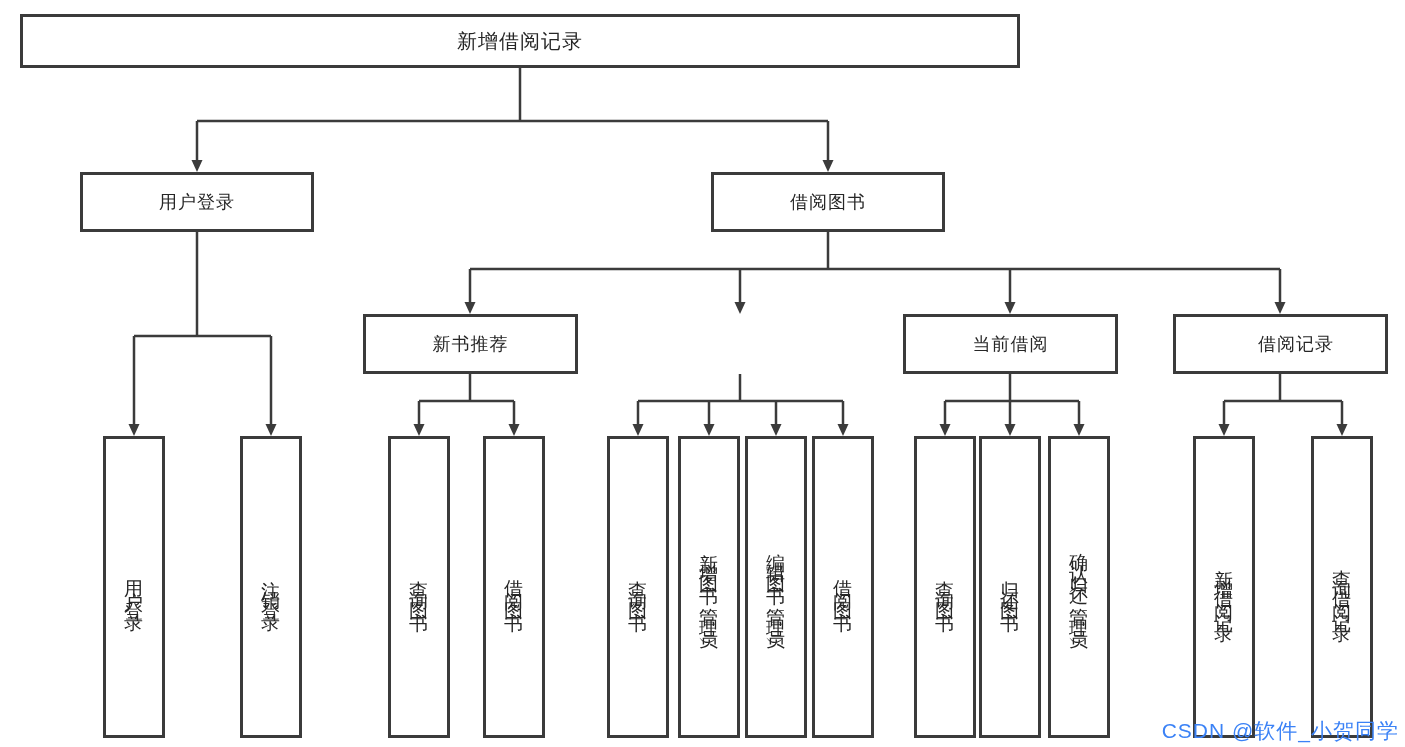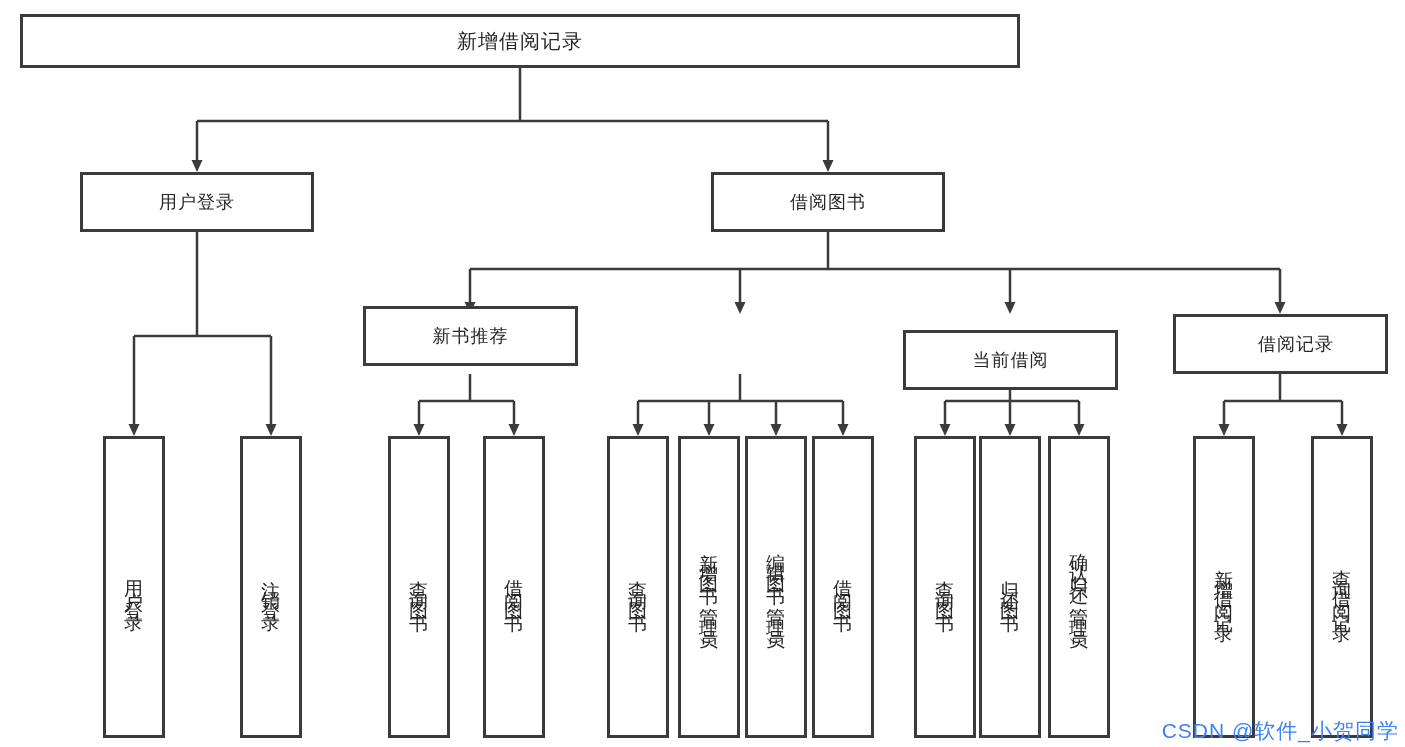--- a/index.html
+++ b/index.html
@@ -126,24 +126,24 @@
     <span>新增借阅记录</span>
   </div>
 
   <div class="node hlabel" style="left:80px; top:172px; width:234px; height:60px;">
     <span>用户登录</span>
   </div>
   <div class="node hlabel" style="left:711px; top:172px; width:234px; height:60px;">
     <span>借阅图书</span>
   </div>
 
-  <div class="node hlabel" style="left:363px; top:306px; width:215px; height:60px;font-family:Liberation Mono, monospace;">
+  <div class="node hlabel" style="left:363px; top:314px; width:215px; height:60px;font-family:Liberation Mono, monospace;">
     <span>新书推荐</span>
   </div>
-  <div class="node hlabel" style="left:903px; top:314px; width:215px; height:60px;margin-top:16px;">
+  <div class="node hlabel" style="left:903px; top:314px; width:215px; height:60px;">
     <span>当前借阅</span>
   </div>
   <div class="node hlabel" style="left:1173px; top:314px; width:215px; height:60px;padding-left:31px;">
     <span>借阅记录</span>
   </div>
 
   <div class="node leaf" style="left:103px; top:436px; width:62px; height:302px;">
     <span>用户登录</span>
   </div>
   <div class="node leaf" style="left:240px; top:436px; width:62px; height:302px;">

